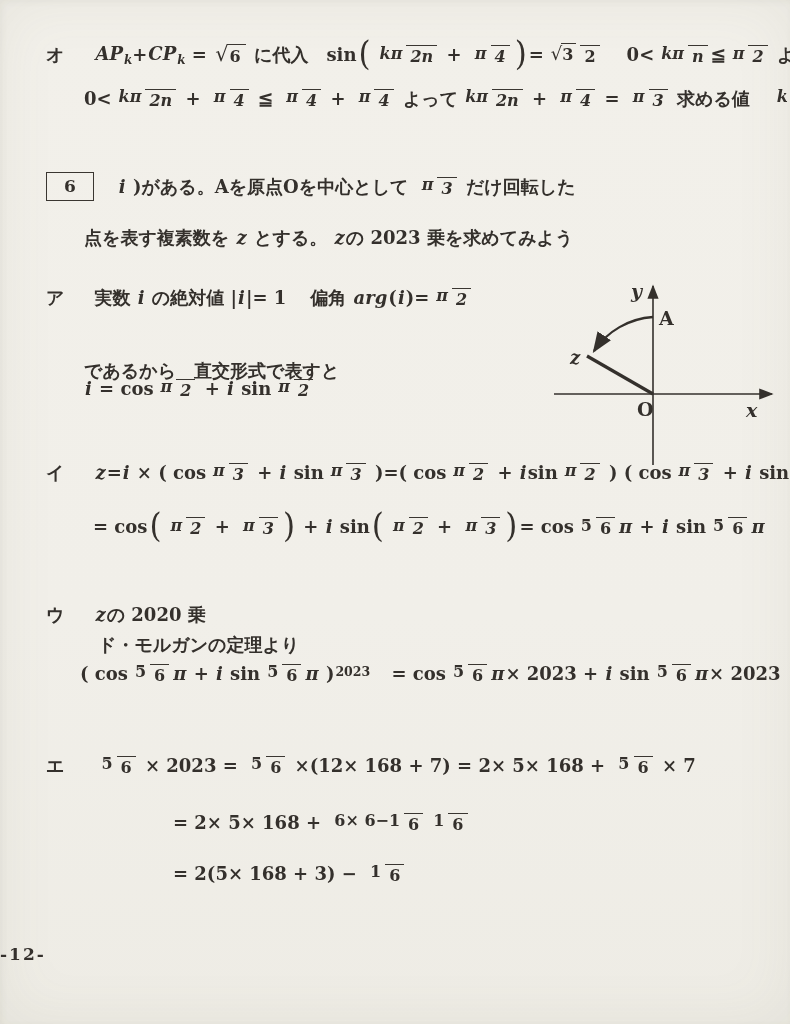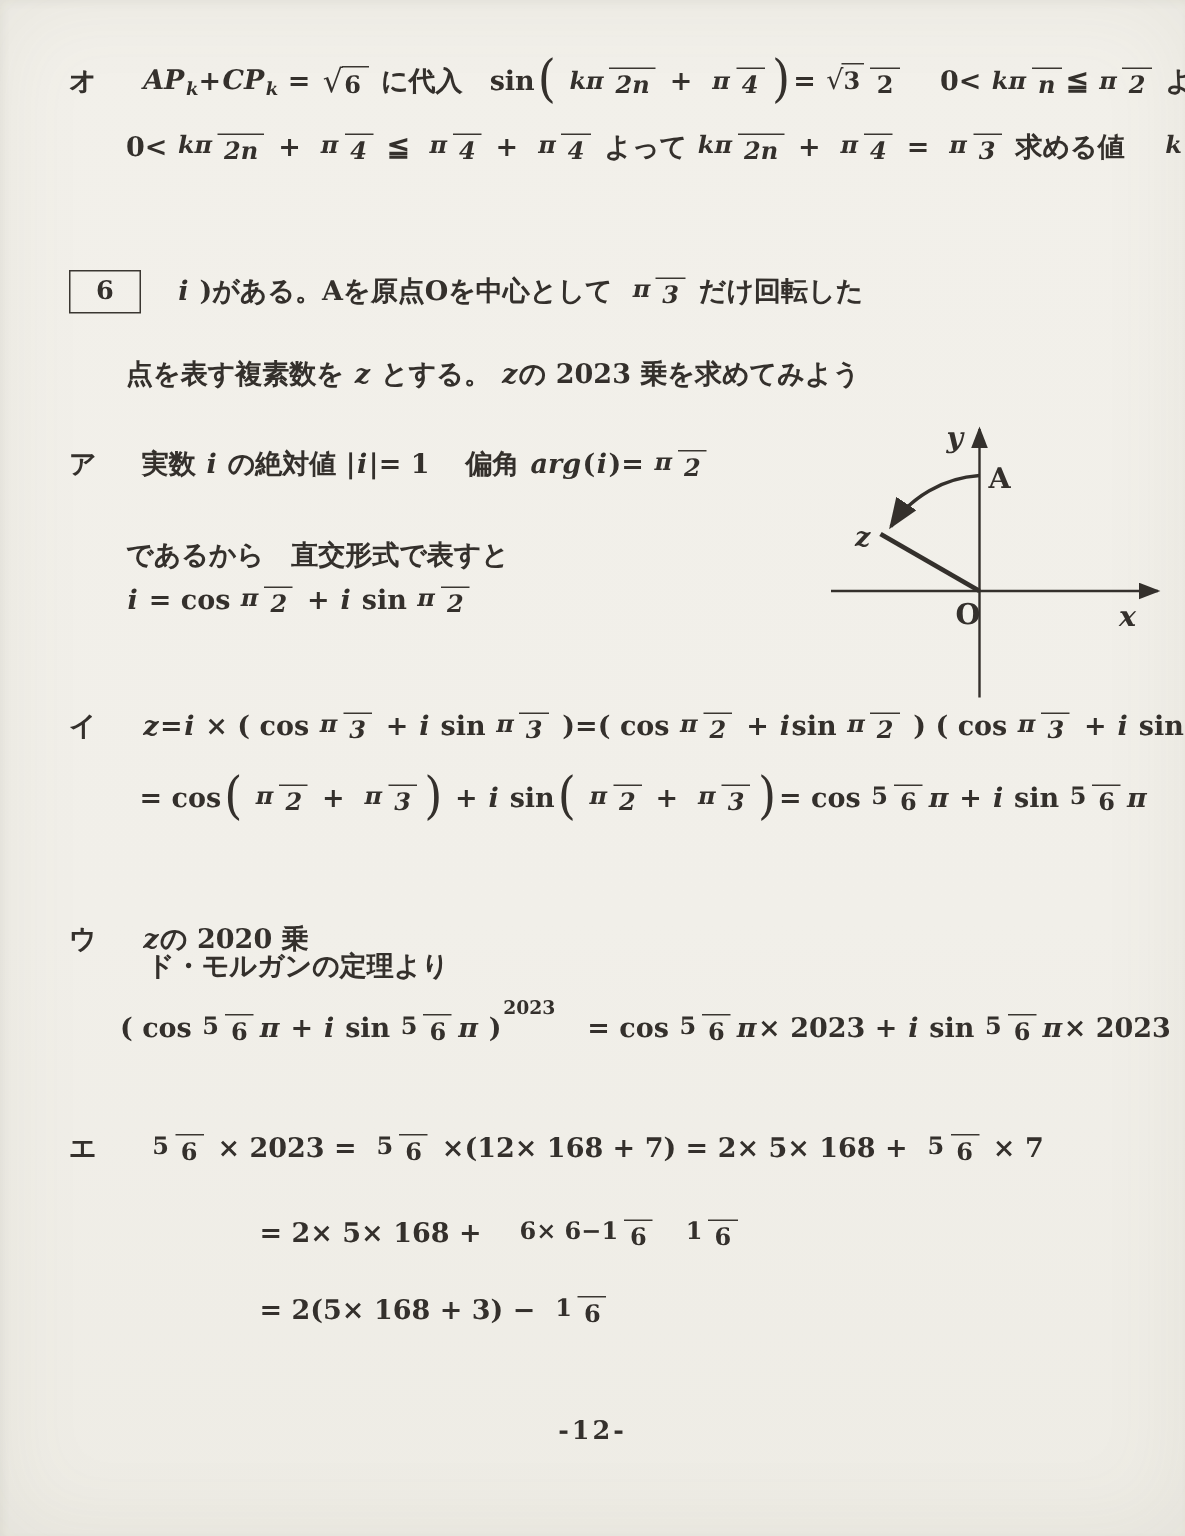--- a/index.html
+++ b/index.html
@@ -14,21 +14,21 @@
     color:#34302c;
   }
   .mline{
     position:absolute;
     display:flex;
     align-items:center;
     white-space:pre;
     line-height:1.2;
   }
   .up{font-weight:600;}
-  .var{font-style:italic;font-weight:600;margin:12px 1px;}
+  .var{font-style:italic;font-weight:600;margin:0 1px;}
   .lbl{font-weight:700;margin-right:30px;font-size:18px;}
   .qbox{
     border:1.7px solid #3a3631;
     padding:3px 17px 4px;
     margin-right:24px;
     font-weight:600;font-size:17px;
   }
   .frac{
     display:inline-flex;flex-direction:row;align-items:center;
     margin:0 3px;font-size:16px;font-weight:600;line-height:1;
@@ -40,21 +40,21 @@
   .frac .num .radv{border-top:1.6px solid #3a3631;padding:1px 3px 0 1px;}
   .sqrt{display:inline-flex;align-items:flex-start;margin:0 2px;}
   .sqrt .rad{font-size:21px;font-weight:400;line-height:1;}
   .sqrt .val{border-top:1.7px solid #3a3631;padding:2px 5px 0 2px;margin-left:-1px;font-size:16px;font-weight:600;}
   .sub{font-size:12px;font-style:italic;vertical-align:-4px;font-weight:600;}
   .sup{align-self:flex-start;font-size:12.5px;font-weight:600;transform:translateY(1px);margin:0 15px 0 1px;}
   .bigp{font-size:31px;font-weight:400;line-height:1;transform:scaleY(1.1);margin:0 2px;padding-bottom:3px;}
   .gap{display:inline-block;height:1px;}
   .footer{
     position:absolute;left:0;right:0;top:944px;
-    text-align:center;font-size:17px;letter-spacing:2px;font-weight:600;
+    font-size:17px;letter-spacing:2px;font-weight:600;
   }
   .diagram{position:absolute;left:532px;top:276px;}
   .diagram text{font-family:"DejaVu Serif","Liberation Serif",serif;font-weight:600;fill:#34302c;}
   .diagram .it{font-style:italic;}
 </style>
 </head>
 <body>
 
 <div class="page">
 
@@ -65,21 +65,21 @@
       <div class="mline" style="top: 227px; left: 84px;"><span class="up">点を表す複素数を </span><span class="var">z</span><span class="up"> とする。 </span><span class="var">z</span><span class="up">の 2023 乗を求めてみよう</span></div>
       <div class="mline" style="top: 287px; left: 46px;"><span class="lbl">ア</span><span class="up">実数 </span><span class="var">i</span><span class="up"> の絶対値 |</span><span class="var">i</span><span class="up">|= 1</span><span class="gap" style="width: 24px;"></span><span class="up">偏角 </span><span class="var">arg</span><span class="up">(</span><span class="var">i</span><span class="up">)=</span><span class="frac it"><span class="num">π</span><span class="den">2</span></span></div>
       <div class="mline" style="top: 360px; left: 84px;"><span class="up">であるから</span><span class="gap" style="width: 18px;"></span><span class="up">直交形式で表すと</span></div>
       <div class="mline" style="top: 378px; left: 84px;"><span class="var">i</span><span class="up"> = cos</span><span class="frac it"><span class="num">π</span><span class="den">2</span></span><span class="up"> + </span><span class="var">i</span><span class="up"> sin</span><span class="frac it"><span class="num">π</span><span class="den">2</span></span></div>
       <div class="mline" style="top: 462px; left: 46px;"><span class="lbl">イ</span><span class="var">z</span><span class="up">=</span><span class="var">i</span><span class="up"> × ( cos</span><span class="frac it"><span class="num">π</span><span class="den">3</span></span><span class="up"> + </span><span class="var">i</span><span class="up"> sin</span><span class="frac it"><span class="num">π</span><span class="den">3</span></span><span class="up"> )=( cos</span><span class="frac it"><span class="num">π</span><span class="den">2</span></span><span class="up"> + </span><span class="var">i</span><span class="up">sin</span><span class="frac it"><span class="num">π</span><span class="den">2</span></span><span class="up"> ) ( cos</span><span class="frac it"><span class="num">π</span><span class="den">3</span></span><span class="up"> + </span><span class="var">i</span><span class="up"> sin</span><span class="frac it"><span class="num">π</span><span class="den">3</span></span><span class="up"> )</span></div>
       <div class="mline" style="top: 510px; left: 93px;"><span class="up">= cos</span><span class="bigp">(</span><span class="frac it"><span class="num">π</span><span class="den">2</span></span><span class="up"> + </span><span class="frac it"><span class="num">π</span><span class="den">3</span></span><span class="bigp">)</span><span class="up"> + </span><span class="var">i</span><span class="up"> sin</span><span class="bigp">(</span><span class="frac it"><span class="num">π</span><span class="den">2</span></span><span class="up"> + </span><span class="frac it"><span class="num">π</span><span class="den">3</span></span><span class="bigp">)</span><span class="up">= cos</span><span class="frac"><span class="num">5</span><span class="den">6</span></span><span class="var">π</span><span class="up"> + </span><span class="var">i</span><span class="up"> sin</span><span class="frac"><span class="num">5</span><span class="den">6</span></span><span class="var">π</span></div>
       <div class="mline" style="top: 604px; left: 46px;"><span class="lbl">ウ</span><span class="var">z</span><span class="up">の 2020 乗</span></div>
       <div class="mline" style="top: 634px; left: 98px;"><span class="up">ド・モルガンの定理より</span></div>
       <div class="mline" style="top: 663px; left: 80px;"><span class="up">( cos</span><span class="frac"><span class="num">5</span><span class="den">6</span></span><span class="var">π</span><span class="up"> + </span><span class="var">i</span><span class="up"> sin</span><span class="frac"><span class="num">5</span><span class="den">6</span></span><span class="var">π</span><span class="up"> )</span><span class="sup">2023</span><span class="up"> = cos</span><span class="frac"><span class="num">5</span><span class="den">6</span></span><span class="var">π</span><span class="up">× 2023 + </span><span class="var">i</span><span class="up"> sin</span><span class="frac"><span class="num">5</span><span class="den">6</span></span><span class="var">π</span><span class="up">× 2023</span></div>
       <div class="mline" style="top: 755px; left: 46px;"><span class="lbl">エ</span><span class="frac"><span class="num">5</span><span class="den">6</span></span><span class="up"> × 2023 = </span><span class="frac"><span class="num">5</span><span class="den">6</span></span><span class="up"> ×(12× 168 + 7) = 2× 5× 168 + </span><span class="frac"><span class="num">5</span><span class="den">6</span></span><span class="up"> × 7</span></div>
-      <div class="mline" style="top: 812px; left: 173px; gap: 12px;"><span class="up">= 2× 5× 168 + </span><span class="frac"><span class="num">6× 6−1</span><span class="den">6</span></span><span class="frac"><span class="num">1</span><span class="den">6</span></span></div>
+      <div class="mline" style="top: 812px; left: 173px;"><span class="up">= 2× 5× 168 + </span><span class="frac"><span class="num">6× 6−1</span><span class="den">6</span></span><span class="frac"><span class="num">1</span><span class="den">6</span></span></div>
       <div class="mline" style="top: 863px; left: 173px; text-align: right;"><span class="up">= 2(5× 168 + 3) − </span><span class="frac"><span class="num">1</span><span class="den">6</span></span></div>
     </div>
 
   <svg class="diagram" width="256" height="198" viewBox="0 0 256 198">
     <defs>
       <marker id="ah" markerWidth="10" markerHeight="8" refX="8" refY="3.5" orient="auto">
         <path d="M0,0 L9,3.5 L0,7 z" fill="#34302c"></path>
       </marker>
     </defs>
     <line x1="22" y1="118" x2="240" y2="118" stroke="#34302c" stroke-width="1.6" marker-end="url(#ah)"></line>

